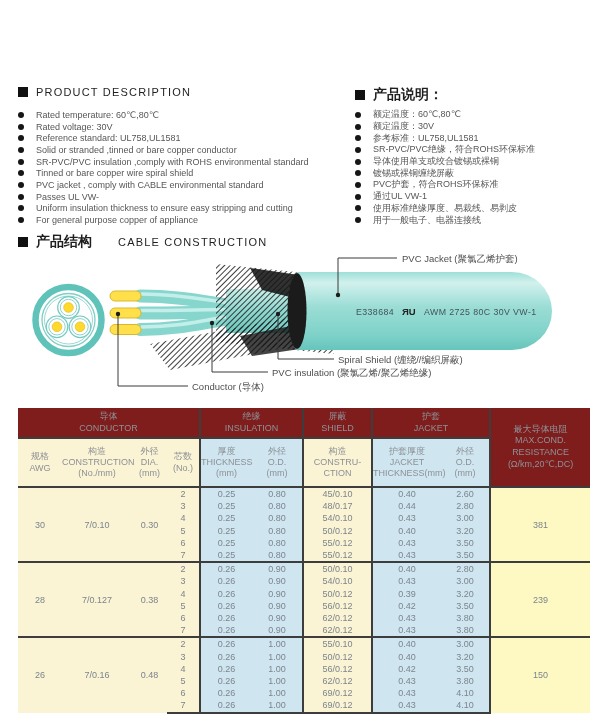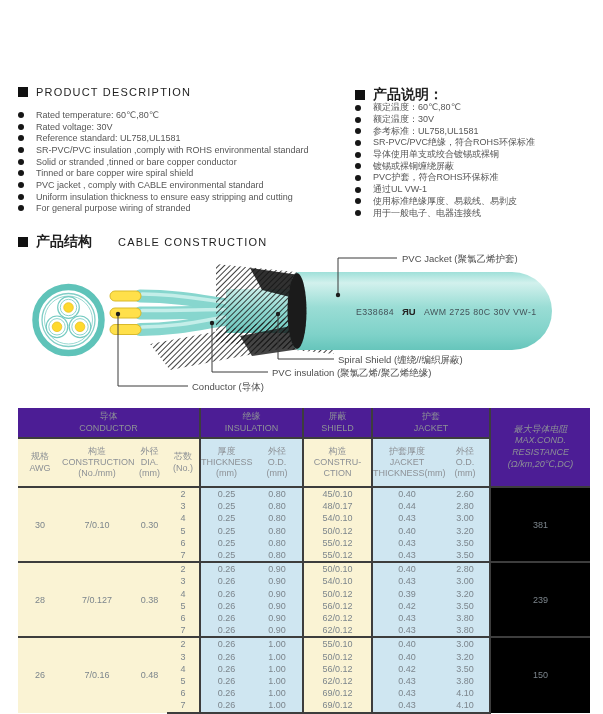--- a/index.html
+++ b/index.html
@@ -20,32 +20,32 @@
   ul.bullets li{height:11.7px;display:flex;align-items:center;gap:12px;font-size:9px;color:#565656;white-space:nowrap;}
   .dot{width:6px;height:6px;border-radius:50%;background:#161616;flex:0 0 auto;}
   
   svg text{font-family:"Liberation Sans","DejaVu Sans",sans-serif;}
   .diag-label{font-size:9.5px;fill:#4e4e4e;}
   .jacket-print{font-size:8.8px;fill:#44545a;letter-spacing:.4px;}
   .ul-mark{font-size:9.5px;font-weight:bold;fill:#222;}
   
   table.spec{border-collapse:collapse;table-layout:fixed;position:absolute;left:18px;top:408px;width:572px;}
   table.spec th,table.spec td{padding:0;text-align:center;font-size:9px;color:#7c858c;font-weight:normal;}
-  table.spec thead tr.grp th{height:29px;vertical-align:middle;line-height:1.3;color:#8d9196;background:#4c1d95;border-bottom:2px solid #3d3d3d;}
+  table.spec thead tr.grp th{height:29px;vertical-align:middle;line-height:1.3;color:#8d9196;background:#7f1d1d;border-bottom:2px solid #3d3d3d;}
   table.spec thead tr.sub th{height:47px;vertical-align:middle;line-height:1.25;color:#8d9196;border-bottom:2px solid #3d3d3d;}
   table.spec tbody td{height:12.2px;line-height:12.2px;vertical-align:middle;}
   .c-cream{background:#FAF3D4;}
   .c-blue{background:#CFE6F1;}
-  .c-white{background:#000000;}
+  .c-white{background:#fef9c3;}
   .gb{border-left:2px solid #3d3d3d;}
   tr.block-top td{border-top:2px solid #3d3d3d;}
   tbody tr:last-child td{border-bottom:2px solid #3d3d3d;}
   td.merged{vertical-align:middle;}
   td.top-align{vertical-align:top;padding-top:13px;}
-  th.res-h{vertical-align:bottom;padding-bottom:5px;line-height:1.3;background:#fff;font-style:italic;}
+  th.res-h{vertical-align:bottom;padding-bottom:5px;line-height:1.3;background:#fff;}
 </style>
 </head>
 <body>
 
 <div class="abs section-head" style="left:18px;top:86px;">
   <span class="sq"></span>
   <span class="head-en">PRODUCT DESCRIPTION</span>
 </div>
 
 <div class="abs section-head" style="left:355px;top:86px;">
@@ -61,44 +61,48 @@
     <li>
       <span class="dot"></span>
       <span>Rated voltage: 30V</span>
     </li>
     <li>
       <span class="dot"></span>
       <span>Reference standard: UL758,UL1581</span>
     </li>
     <li>
       <span class="dot"></span>
+      <span>Solid or stranded ,tinned or bare copper conductor</span>
+    </li>
+    <li>
+      <span class="dot"></span>
       <span>SR-PVC/PVC insulation ,comply with ROHS environmental standard</span>
     </li>
     <li>
       <span class="dot"></span>
-      <span>Solid or stranded ,tinned or bare copper conductor</span>
-    </li>
-    <li>
-      <span class="dot"></span>
       <span>Tinned or bare copper wire spiral shield</span>
     </li>
     <li>
       <span class="dot"></span>
       <span>PVC jacket , comply with CABLE environmental standard</span>
     </li>
     <li>
       <span class="dot"></span>
+      <span>Passes UL VW-</span>
+    </li>
+    <li>
+      <span class="dot"></span>
       <span>Uniform insulation thickness to ensure easy stripping and cutting</span>
     </li>
     <li>
       <span class="dot"></span>
-      <span>For general purpose wiring of stranded</span>
+      <span>For general purpose copper of appliance</span>
     </li>
   </ul>
-<ul class="bullets abs" style="left:355px;top:102px;">
+<ul class="bullets abs" style="left:355px;top:109px;">
     <li>
       <span class="dot"></span>
       <span>额定温度：60℃,80℃</span>
     </li>
     <li>
       <span class="dot"></span>
       <span>额定温度：30V</span>
     </li>
     <li>
       <span class="dot"></span>

